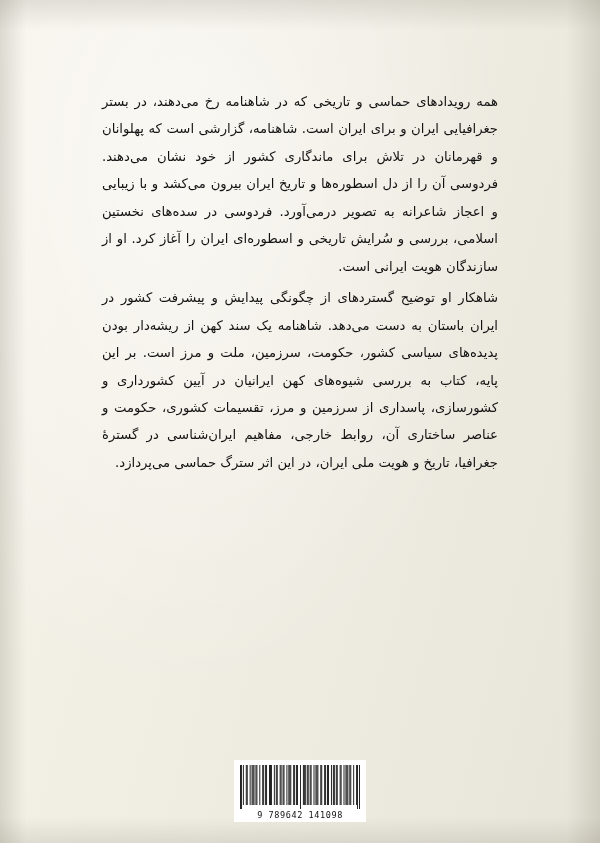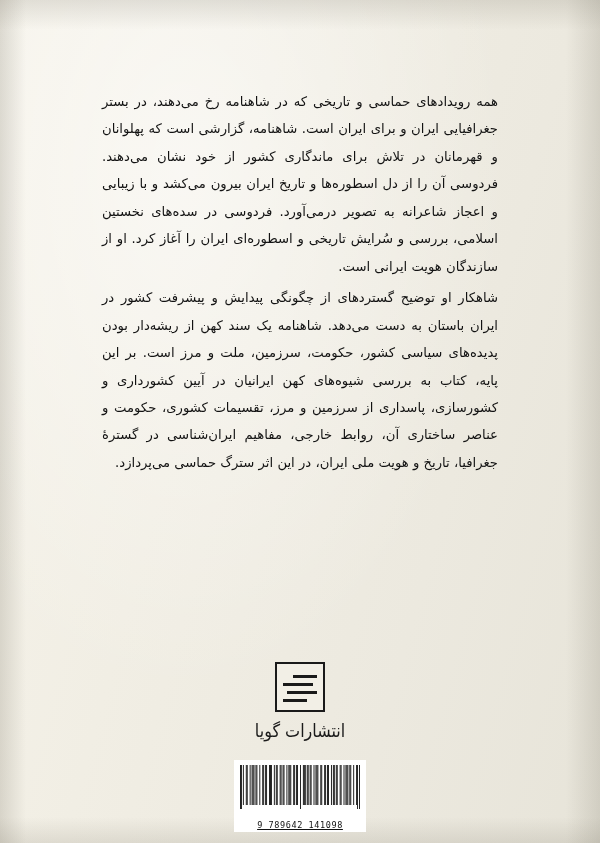--- a/index.html
+++ b/index.html
@@ -133,23 +133,22 @@
   .barcode-bars {
     width: 120px;
     height: 44px;
     display: block;
   }
   .barcode-number {
     font-family: "DejaVu Sans Mono", monospace;
     font-size: 8.5px;
     letter-spacing: 0.6px;
     color: #111;
-    margin-top: 11px;
+    margin-top: 1px;
     direction: ltr;
-    text-decoration: underline;
   }
   .tiny-mark {
     position: absolute;
     left: 14px;
     top: 352px;
     font-size: 10px;
     color: #9a968c;
   }
 </style>
 </head>
@@ -162,29 +161,20 @@
   <div class="edge-shade-right"></div>
   <div class="edge-shade-bottom"></div>
 
   <div class="blurb">
     <p>همه رویدادهای حماسی و تاریخی که در شاهنامه رخ می‌دهند، در بستر جغرافیایی ایران و برای ایران است. شاهنامه، گزارشی است که پهلوانان و قهرمانان در تلاش برای ماندگاری کشور از خود نشان می‌دهند. فردوسی آن را از دل اسطوره‌ها و تاریخ ایران بیرون می‌کشد و با زیبایی و اعجاز شاعرانه به تصویر درمی‌آورد. فردوسی در سده‌های نخستین اسلامی، بررسی و سُرایش تاریخی و اسطوره‌ای ایران را آغاز کرد. او از سازندگان هویت ایرانی است.</p>
     <p>شاهکار او توضیح گستردهای از چگونگی پیدایش و پیشرفت کشور در ایران باستان به دست می‌دهد. شاهنامه یک سند کهن از ریشه‌دار بودن پدیده‌های سیاسی کشور، حکومت، سرزمین، ملت و مرز است. بر این پایه، کتاب به بررسی شیوه‌های کهن ایرانیان در آیین کشورداری و کشورسازی، پاسداری از سرزمین و مرز، تقسیمات کشوری، حکومت و عناصر ساختاری آن، روابط خارجی، مفاهیم ایران‌شناسی در گسترهٔ جغرافیا، تاریخ و هویت ملی ایران، در این اثر سترگ حماسی می‌پردازد.</p>
   </div>
 
   <div class="tiny-mark"></div>
 
-  <div class="publisher-mark">
-    <div class="logo-box">
-      <span class="bar b1"></span>
-      <span class="bar b2"></span>
-      <span class="bar b3"></span>
-      <span class="bar b4"></span>
-    </div>
-    <div class="publisher-name">انتشارات گویا</div>
-  </div>
 
   <div class="barcode-block">
     <svg class="barcode-bars" id="barcode-svg" viewBox="0 0 120 44" preserveAspectRatio="none">
         <rect x="0" y="0" width="120" height="44" fill="#ffffff"></rect>
         <rect x="0.000" y="0" width="0.919" height="44" fill="#111111"></rect>
         <rect x="0.968" y="0" width="0.919" height="44" fill="#111111"></rect>
         <rect x="2.903" y="0" width="0.919" height="40" fill="#111111"></rect>
         <rect x="5.806" y="0" width="0.919" height="40" fill="#111111"></rect>
         <rect x="6.774" y="0" width="0.919" height="40" fill="#111111"></rect>
         <rect x="9.677" y="0" width="0.919" height="40" fill="#111111"></rect>

